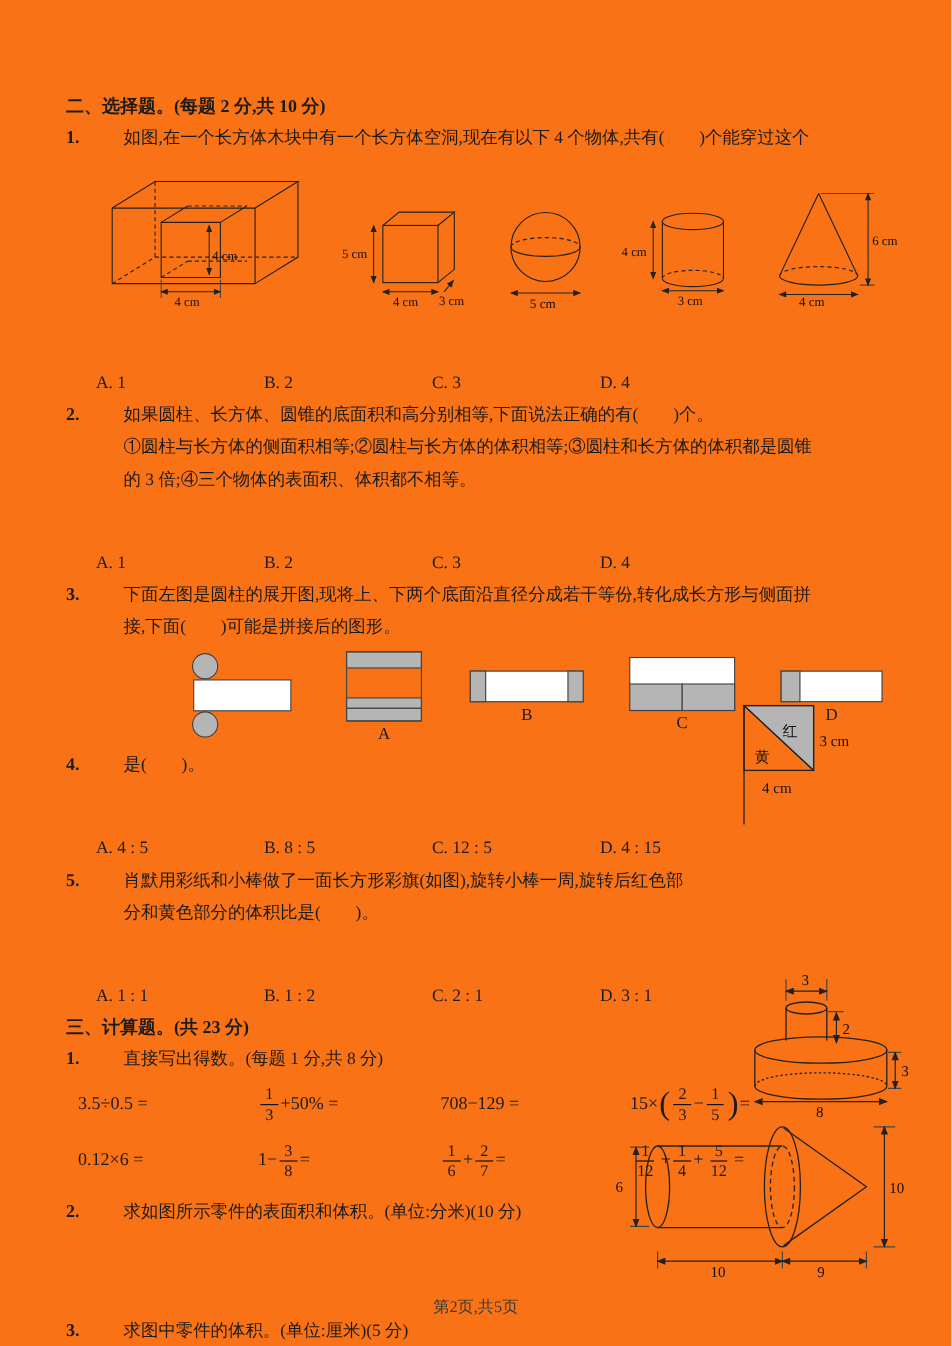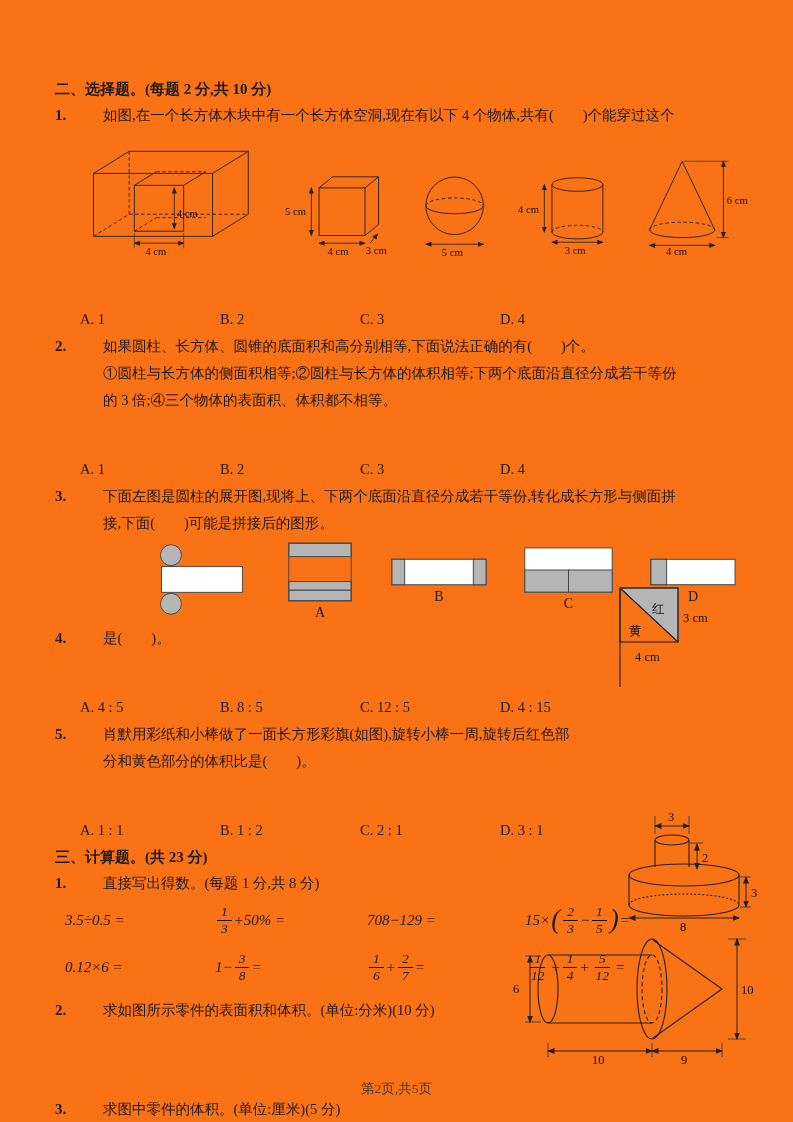--- a/index.html
+++ b/index.html
@@ -25,21 +25,21 @@
   svg text{font-family:"Liberation Serif","DejaVu Serif",serif;fill:#111;font-size:12.5px;}
   svg .dim{font-size:12.5px;}
   .ln{stroke:#222;stroke-width:1.1;fill:none;}
   .lnth{stroke:#444;stroke-width:1;fill:none;}
   .dash{stroke-dasharray:4 3;}
   .dot{stroke-dasharray:2 2;}
   .arrow{stroke:#222;stroke-width:1;fill:none;}
   .gray{fill:#b5b5b5;stroke:#444;stroke-width:1;}
   .whitebox{fill:#fff;stroke:#444;stroke-width:1;}
   
-  .calc-row{display:grid;grid-template-columns:150px 152px 158px auto;align-items:center;height:47px;padding-left:10px;font-size:15px;font-style:italic;}
+  .calc-row{display:grid;grid-template-columns:150px 152px 158px auto;align-items:center;height:47px;padding-left:10px;font-size:15px;}
   .expr{display:flex;align-items:center;white-space:nowrap;}
   .frac{display:inline-flex;flex-direction:column;align-items:center;font-size:13.5px;line-height:1.15;margin:0 2px;}
   .frac .num{padding:0 4px;border-bottom:1px solid #111;}
   .frac .den{padding:0 4px;}
   .bigparen{font-size:27px;font-weight:300;margin:0 1px;transform:translateY(-1px);}
   .abs{position:absolute;}
   .footer{position:absolute;left:0;right:0;top:1080px;text-align:center;font-size:13.5px;color:#3a3a3a;}
   .spacer-h{height:6px;}
 </style>
 </head>
@@ -131,21 +131,21 @@
     <span>A. 1</span>
     <span>B. 2</span>
     <span>C. 3</span>
     <span>D. 4</span>
   </div>
 
   <div class="question">
     <span class="qnum">2.</span>
     <div class="qbody">
       <div class="qline">如果圆柱、长方体、圆锥的底面积和高分别相等,下面说法正确的有(　　)个。</div>
-      <div class="qline">①圆柱与长方体的侧面积相等;②圆柱与长方体的体积相等;下两个底面沿直径分成若干等份</div>
+      <div class="qline">①圆柱与长方体的侧面积相等;②圆柱与长方体的体积相等;③圆柱和长方体的体积都是圆锥</div>
       <div class="qline">的 3 倍;④三个物体的表面积、体积都不相等。</div>
       <div class="opts">
         <span>A. 1</span>
         <span>B. 2</span>
         <span>C. 3</span>
         <span>D. 4</span>
       </div>
     </div>
   </div>
 

